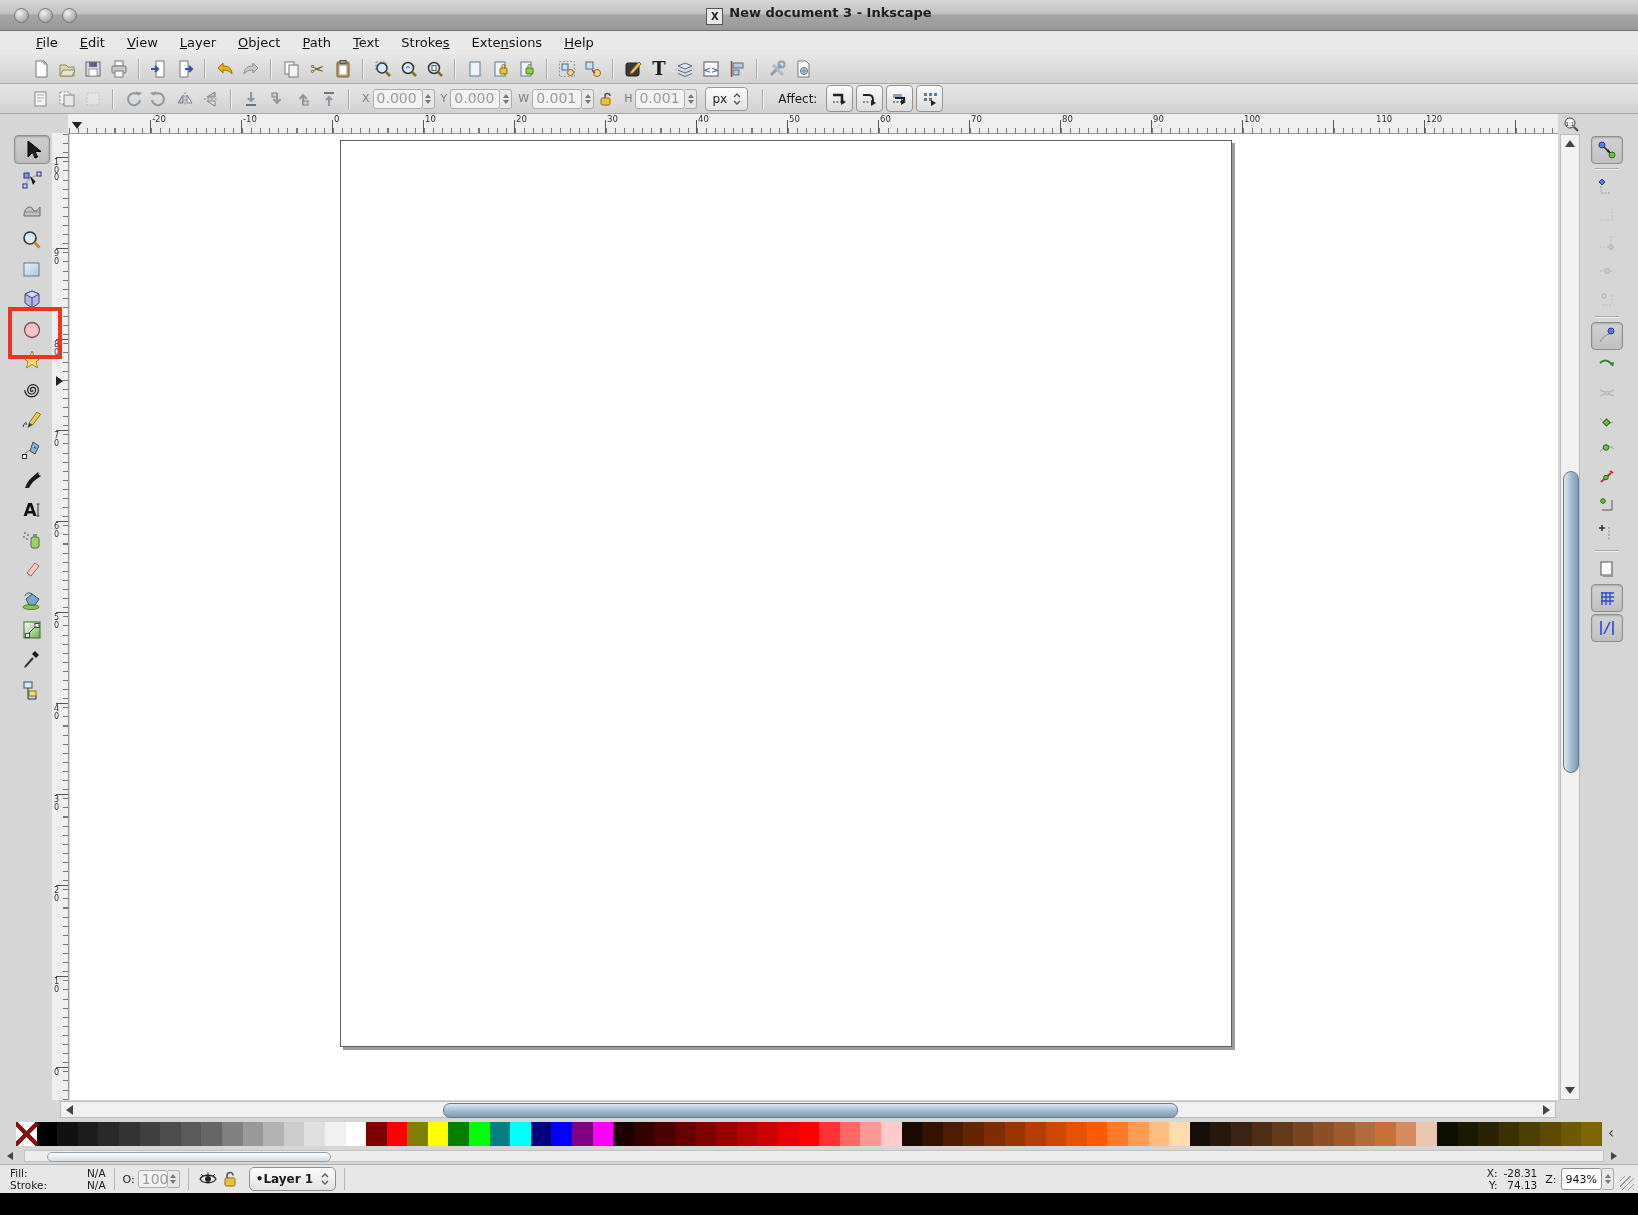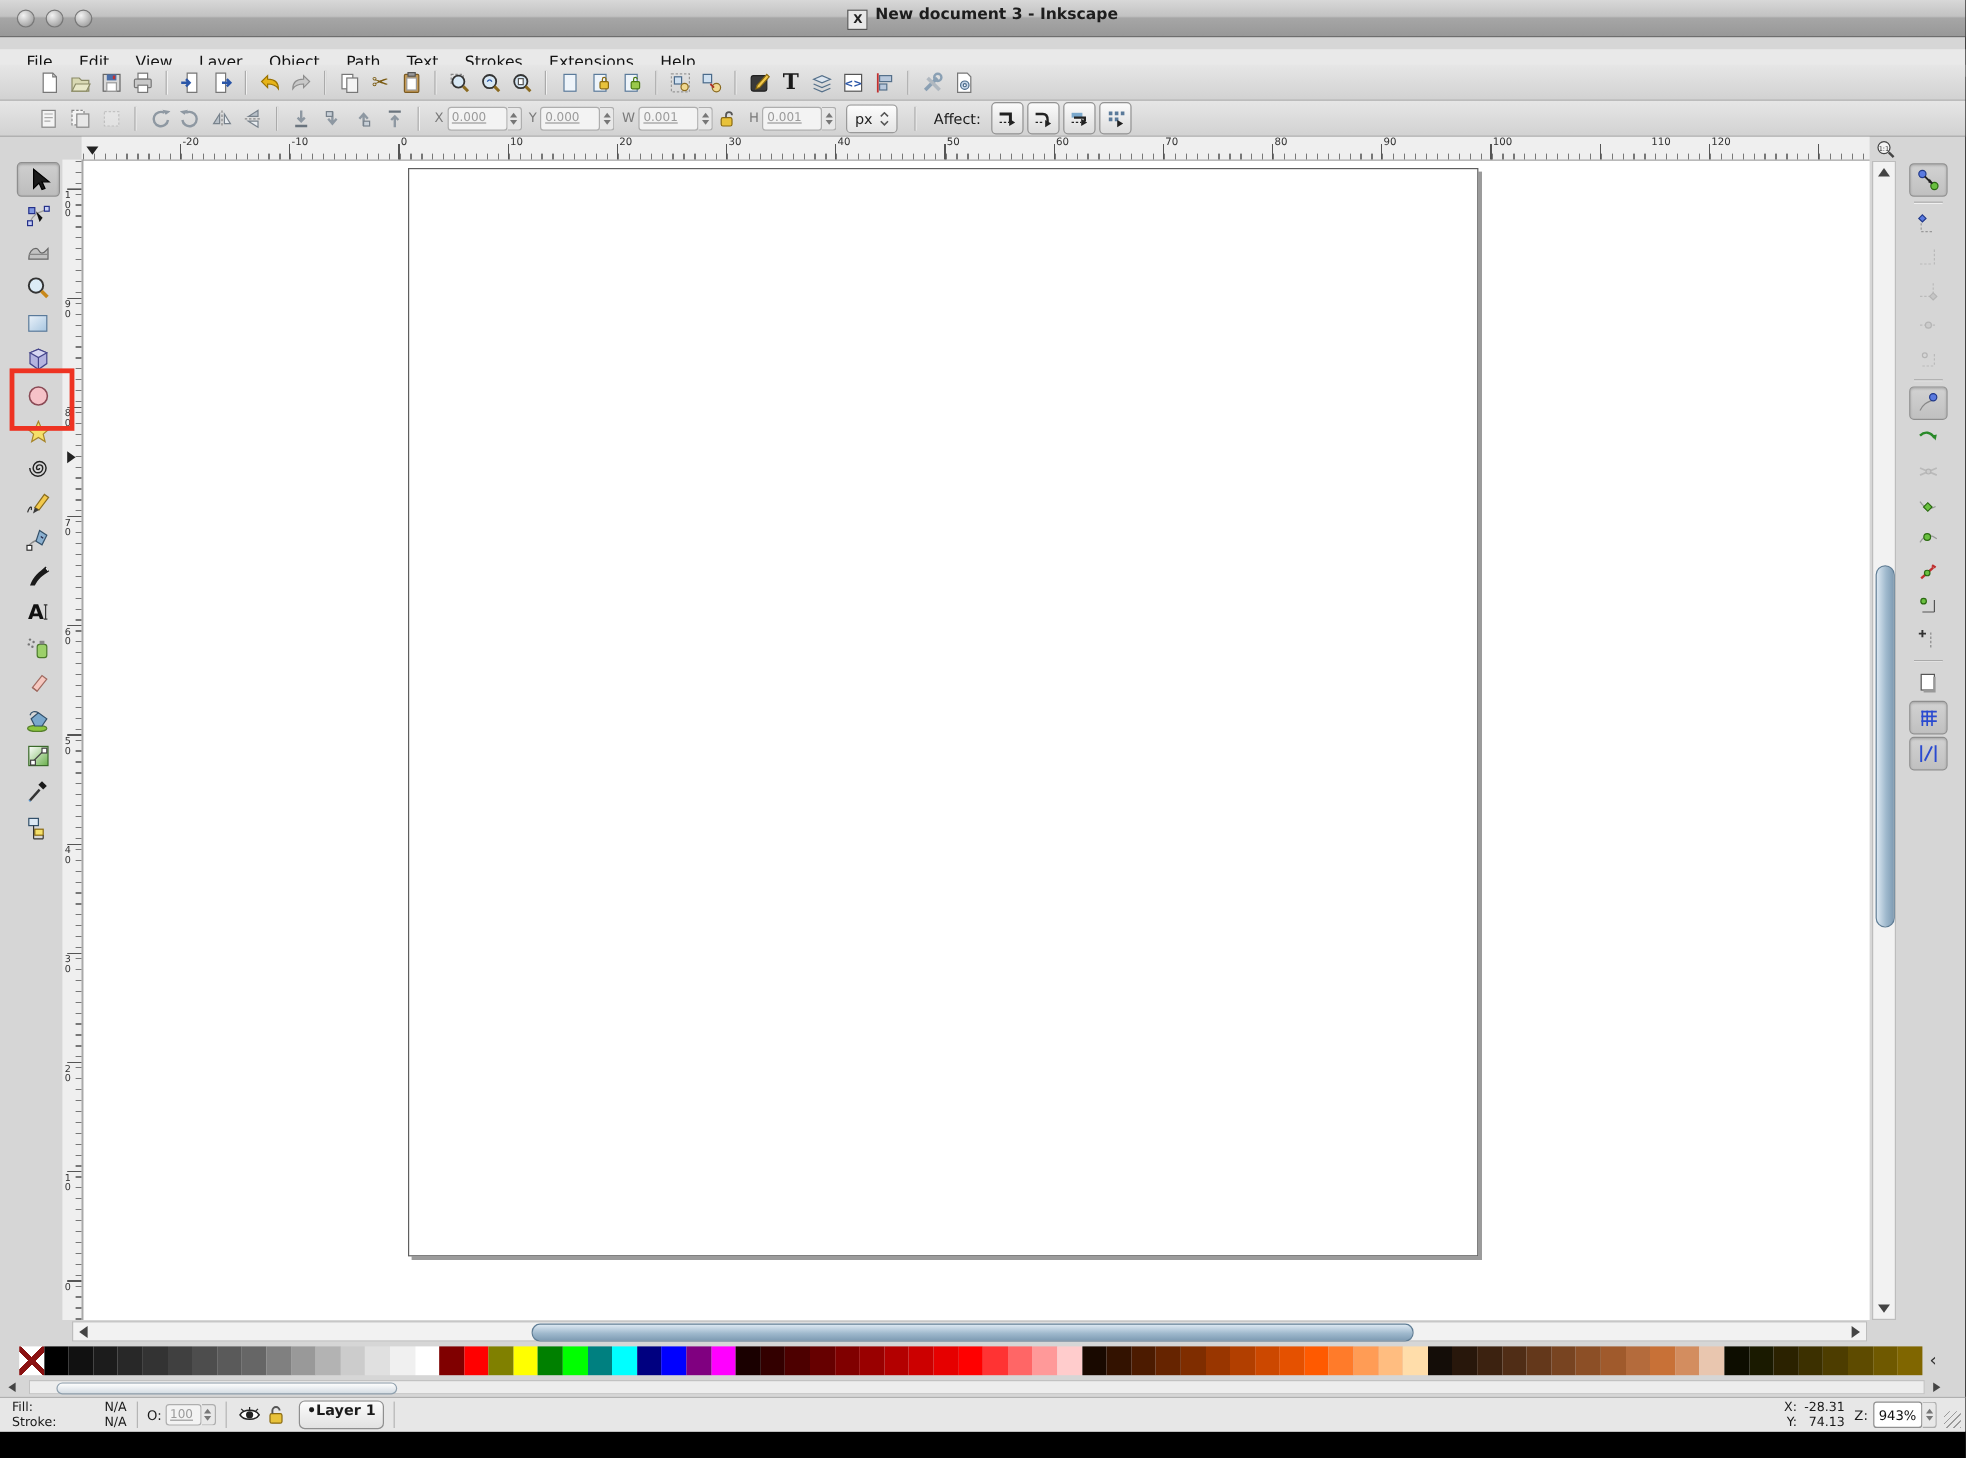--- a/index.html
+++ b/index.html
@@ -13,36 +13,36 @@
     border-bottom:1px solid #6e6e6e;display:flex;align-items:center;}
   .tl{width:13px;height:13px;border-radius:50%;margin-left:9px;
     background:radial-gradient(circle at 35% 30%,#f2f2f2,#b5b5b5 60%,#8c8c8c);
     border:1px solid #787878;}
   .tl:first-child{margin-left:14px;}
   .titletext{position:absolute;left:0;right:0;text-align:center;font-weight:bold;font-size:13px;color:#1d1d1d;}
   .titleicon{display:inline-block;width:15px;height:15px;background:#e8e8e8;border:1px solid #555;
     font-size:10px;font-weight:bold;text-align:center;line-height:15px;color:#222;margin-right:6px;vertical-align:-3px;}
 
   
-  .menubar{position:absolute;left:0;top:41px;width:100%;height:23px;background:#e9e9e9;
-    display:flex;align-items:center;padding-left:22px;box-sizing:border-box;}
+  .menubar{position:absolute;left:0;top:31px;width:100%;height:23px;background:#e9e9e9;
+    display:flex;align-items:center;padding-left:36px;box-sizing:border-box;}
   .mitem{margin-right:22px;font-size:13px;color:#111;cursor:default;}
   .mn{text-decoration:underline;}
 
   
   .tbar{position:absolute;left:0;width:100%;background:linear-gradient(#e6e6e6,#d2d2d2);
     border-bottom:1px solid #a9a9a9;display:flex;align-items:center;box-sizing:border-box;}
   #toolbar1{top:54px;height:30px;padding-left:28px;}
   #toolbar2{top:84px;height:30px;padding-left:28px;}
   .tbtn{width:26px;height:26px;display:flex;align-items:center;justify-content:center;flex:none;border-radius:3px;}
   .sep{width:1px;height:20px;background:#aaa;border-right:1px solid #f2f2f2;margin:0 6px;flex:none;}
   .glyph{font-weight:bold;}
   .fieldlbl{color:#7a7a7a;font-size:11px;margin:0 3px 0 6px;}
   .entry{height:18px;background:#f3f3f3;border:1px solid #aeaeae;border-radius:3px;
-    color:#9b9b9b;font-size:10px;display:flex;align-items:center;padding:0 3px;overflow:hidden;text-decoration:underline;}
+    color:#9b9b9b;font-size:14px;display:flex;padding:0 3px;overflow:hidden;}
   .spin{width:11px;height:18px;border:1px solid #aeaeae;border-left:none;border-radius:0 3px 3px 0;
     background:#e8e8e8;display:flex;flex-direction:column;align-items:center;justify-content:center;gap:2px;}
   .spin i{width:0;height:0;border-left:3px solid transparent;border-right:3px solid transparent;}
   .spin .up{border-bottom:4px solid #777;} .spin .dn{border-top:4px solid #777;}
   .unitbtn{height:22px;border:1px solid #9a9a9a;border-radius:4px;background:linear-gradient(#fdfdfd,#e4e4e4);
     display:flex;align-items:center;padding:0 6px;gap:6px;font-size:12px;color:#222;margin-left:8px;}
   .affbtn{width:25px;height:25px;border:1px solid #939393;border-radius:4px;margin-left:3px;
     background:linear-gradient(#fbfbfb,#dcdcdc);display:flex;align-items:center;justify-content:center;}
 
   
@@ -114,21 +114,21 @@
     border:1px solid #c2c2c2;box-sizing:border-box;}
   .palthumb{position:absolute;left:22px;top:1px;width:282px;height:8px;border-radius:5px;
     background:linear-gradient(#fdfdfd,#d5dde4);border:1px solid #8fa0ae;}
 
   
   .statusbar{position:absolute;left:0;top:1164px;width:100%;height:29px;background:#e7e7e7;
     border-top:1px solid #b0b0b0;display:flex;align-items:center;font-size:10.5px;box-sizing:border-box;}
   .fs{display:grid;grid-template-columns:auto auto;column-gap:40px;row-gap:1px;margin-left:10px;line-height:11px;}
   .statussep{width:1px;height:22px;background:#b5b5b5;margin:0 8px;}
   .layerbtn{height:22px;border:1px solid #8f8f8f;border-radius:5px;background:linear-gradient(#fcfcfc,#e2e2e2);
-    display:flex;align-items:center;padding:0 6px;gap:8px;font-weight:bold;font-size:12px;flex-direction:column;}
+    display:flex;align-items:center;padding:0 6px;gap:8px;font-weight:bold;font-size:12px;}
   .msg{font-size:11.5px;white-space:nowrap;overflow:hidden;}
   .coords{margin-left:auto;display:grid;grid-template-columns:auto auto;column-gap:6px;
     line-height:12px;font-size:10.5px;text-align:right;}
   .zfield{height:20px;background:#fff;border:1px solid #8f8f8f;border-radius:3px;display:flex;
     align-items:center;padding:0 4px;font-size:11px;color:#111;}
   .grip{width:14px;height:14px;margin:8px 4px 0 6px;
     background:repeating-linear-gradient(135deg,transparent 0 3px,#9a9a9a 3px 4px);}
 
   .eyeicon,.lockicon{display:flex;align-items:center;justify-content:center;width:22px;height:22px;}
   svg{display:block;}

